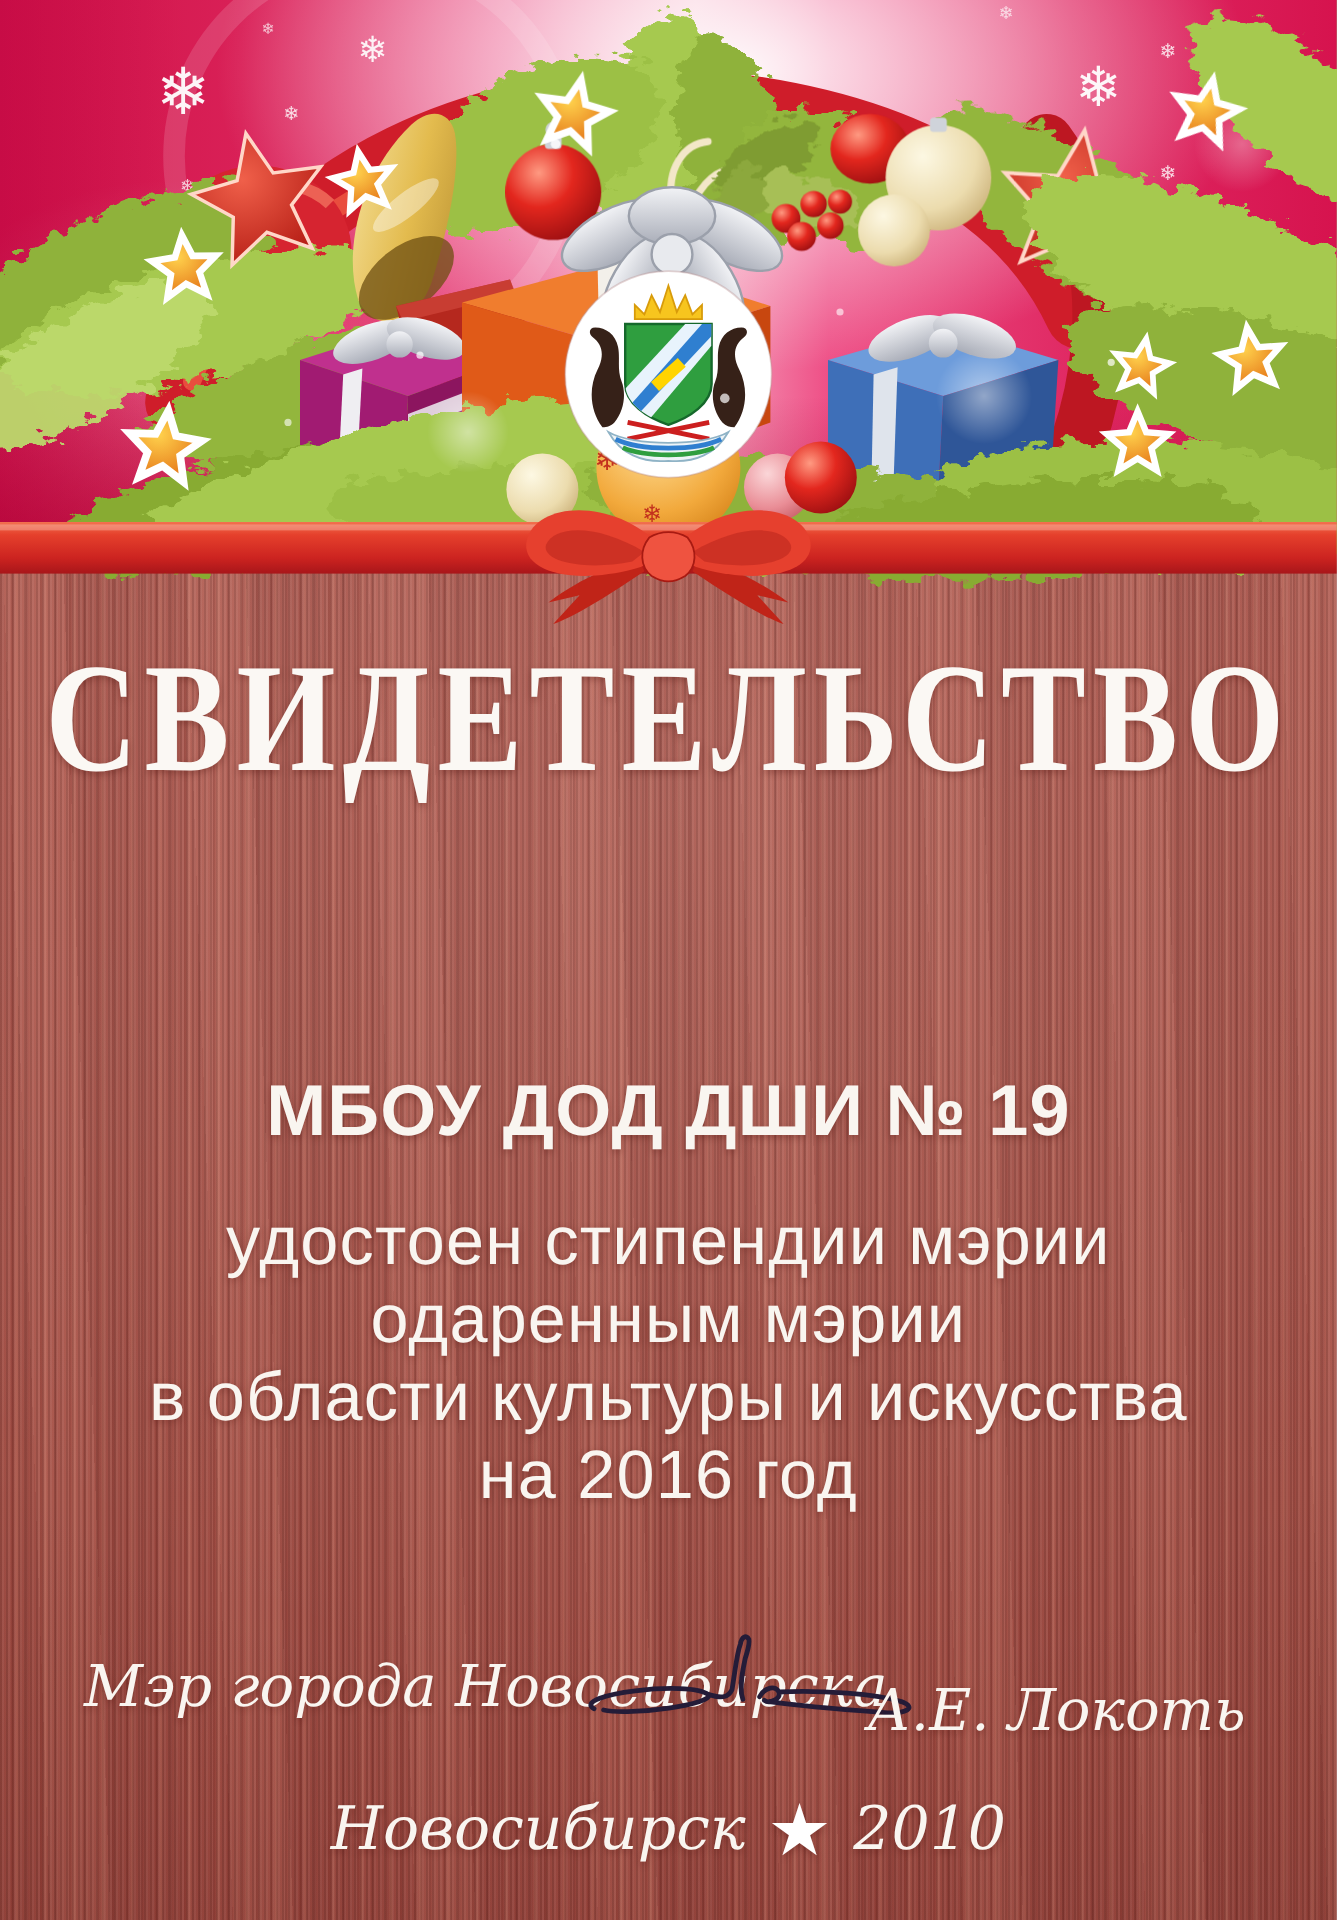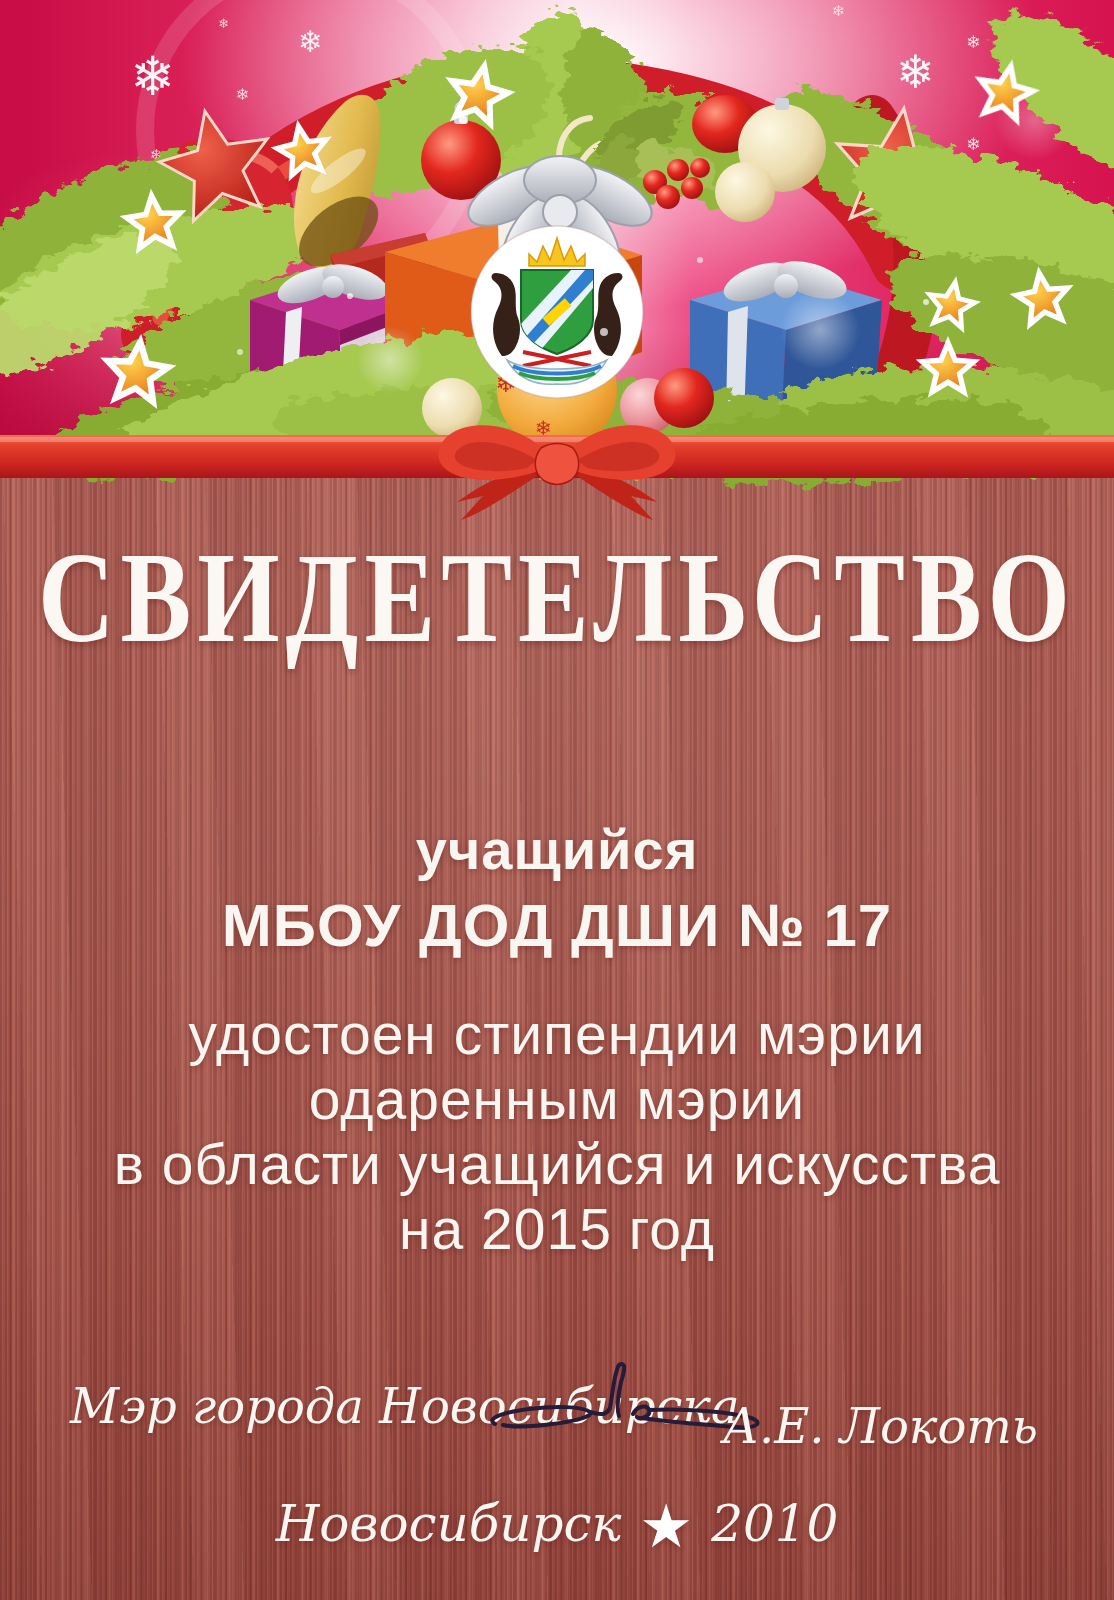--- a/index.html
+++ b/index.html
@@ -320,28 +320,27 @@
       <circle cx="604" cy="332" r="4" opacity="0.7"></circle>
         <circle cx="926" cy="302" r="3" opacity="0.7"></circle>
       <circle cx="240" cy="352" r="3" opacity="0.6"></circle>
         <circle cx="700" cy="260" r="3" opacity="0.6"></circle>
       <circle cx="820" cy="330" r="40" fill="url(#glowWhite)" opacity="0.5"></circle>
       <circle cx="390" cy="360" r="34" fill="url(#glowWhite)" opacity="0.5"></circle>
     </g>
   </svg>
 
   <div class="txt title">СВИДЕТЕЛЬСТВО</div>
-  <div class="txt role">учащийся</div>
-  <div class="txt school">МБОУ ДОД ДШИ № 17</div>
+  <div class="txt school">МБОУ ДОД ДШИ № 19</div>
 
   <div class="txt award">
     <div>удостоен стипендии мэрии</div>
     <div>одаренным мэрии</div>
-    <div>в области учащийся и искусства</div>
-    <div>на 2015 год</div>
+    <div>в области культуры и искусства</div>
+    <div>на 2016 год</div>
   </div>
 
   <div class="script signer-left">Мэр города Новосибирска</div>
 
   <svg class="signature-svg" viewBox="0 0 330 110">
     <path d="M 40 94 C 20 82 120 70 135 82 C 142 90 70 100 48 95
              M 135 82 C 148 86 152 84 155 78 C 158 60 159 48 162 40
              C 163 34 167 32 169 36 C 170 40 168 46 166 52 C 163 66 161 78 164 86
              M 178 84 C 182 76 192 74 194 80 C 196 86 186 90 182 87
              M 194 80 C 230 78 276 82 296 88 C 310 93 300 99 280 97 C 240 94 200 90 186 88" stroke="#241c38" stroke-width="4" fill="none" stroke-linecap="round"></path>

